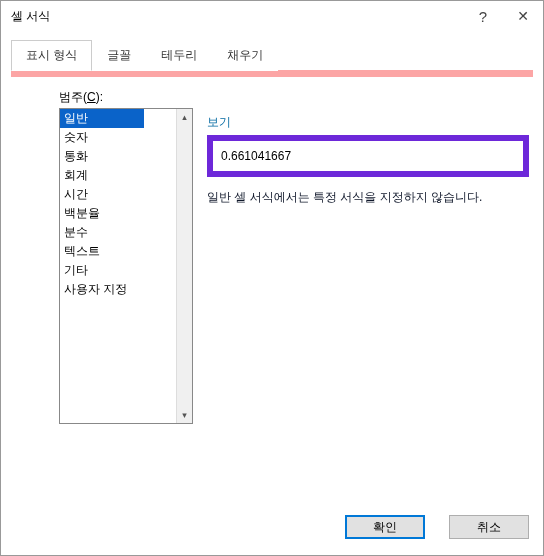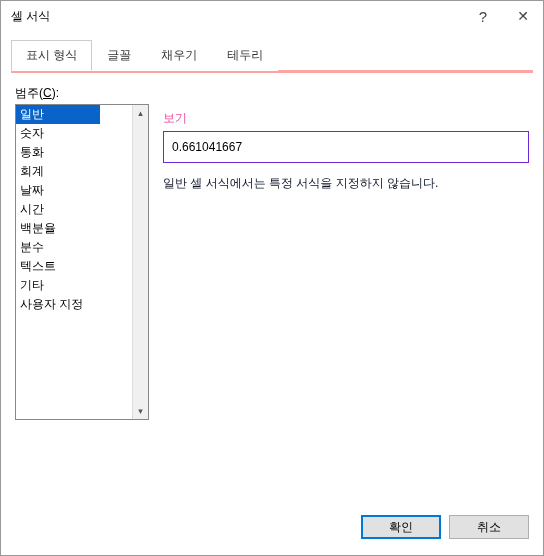--- a/index.html
+++ b/index.html
@@ -4,74 +4,73 @@
 <style>
 * { box-sizing: border-box; margin: 0; padding: 0; font-family: "Malgun Gothic", "Segoe UI", sans-serif; font-size: 12px; }
 body { background: #fff; width: 544px; height: 556px; border: 1px solid #999; display: flex; flex-direction: column; }
 
 .titlebar { height: 30px; display: flex; align-items: center; padding: 0 0 0 10px; justify-content: space-between; }
 .titlebar .title { flex: 1; color: #000; }
 .titlebar .tb-btn { width: 40px; height: 30px; display: flex; align-items: center; justify-content: center; color: #444; font-size: 14px; }
 .titlebar .help-btn { font-size: 15px; font-family: Arial; }
 .titlebar .close-btn { font-size: 14px; }
 
-.tabs { display: flex; border-bottom: 3px solid #fca5a5; margin: 8px 10px 0 10px; }
+.tabs { display: flex; border-bottom: 7px solid #fca5a5; margin: 8px 10px 0 10px; }
 .tab { padding: 6px 14px; border: 1px solid transparent; border-bottom: none; color: #333; position: relative; bottom: -1px; background: #fff; }
 .tab.active { border-color: #ccc; border-bottom: 1px solid #fff; }
 
-.content { flex: 1; padding: 12px 14px 0 14px; display: flex; flex-direction: column; }
+.content { flex: 1; padding: 12px 14px 0 14px; display: flex; flex-direction: column; margin-left: 44px; }
 .cat-label { margin-bottom: 2px; color: #000; }
 .cat-label .ul { text-decoration: underline; }
 
 .row { display: flex; gap: 14px; flex: 1; }
 .listwrap { display: flex; width: 134px; height: 316px; border: 1px solid #888; gap: 32px; }
 .listbox { flex: 1; overflow: hidden; background: #fff; }
 .li { padding: 1px 4px; color: #000; }
 .li.sel { background: #0a63c9; color: #fff; }
 .scrollbar { width: 16px; background: #f0f0f0; display: flex; flex-direction: column; border-left: 1px solid #ddd; }
 .sb-btn { height: 16px; display: flex; align-items: center; justify-content: center; color: #555; font-size: 9px; }
 .sb-track { flex: 1; }
 
 .rightpane { flex: 1; padding-top: 6px; }
-.preview-label { margin-bottom: 4px; color: #ec4899; }
-.preview-box { border: 1px solid #6d28d9; padding: 8px 8px; margin-bottom: 12px; color: #000; }
+.preview-label { margin-bottom: 4px; color: #0369a1; }
+.preview-box { border: 6px solid #6d28d9; padding: 8px 8px; margin-bottom: 12px; color: #000; }
 .desc { color: #0f172a; }
 
-.footer { display: flex; justify-content: flex-end; gap: 8px; padding: 14px 14px 16px 0; }
+.footer { display: flex; justify-content: flex-end; gap: 24px; padding: 14px 14px 16px 0; }
 .btn { width: 80px; height: 24px; border: 1px solid #aeaeae; background: #e1e1e1; display: flex; align-items: center; justify-content: center; color: #000; }
 .btn.primary { border: 1px solid #0078d7; outline: 1px solid #0078d7; outline-offset: -2px; }
 </style>
 </head>
 <body>
 
 <div class="titlebar">
   <span class="title">셀 서식</span>
   <div class="tb-btn help-btn">?</div>
   <div class="tb-btn close-btn">✕</div>
 </div>
 
 <div class="tabs">
   <div class="tab active">표시 형식</div>
   <div class="tab">글꼴</div>
+  <div class="tab">테두리</div>
   <div class="tab">채우기</div>
-  <div class="tab">테두리</div>
 </div>
 
 <div class="content">
   <div class="cat-label">
     <span>범주(</span><span class="ul">C</span><span>):</span>
   </div>
   <div class="row">
     <div class="listwrap">
       <div class="listbox">
         <div class="li sel">일반</div>
         <div class="li">숫자</div>
         <div class="li">통화</div>
         <div class="li">회계</div>
-        <div class="li">날짜</div>
         <div class="li">시간</div>
         <div class="li">백분율</div>
         <div class="li">분수</div>
         <div class="li">텍스트</div>
         <div class="li">기타</div>
         <div class="li">사용자 지정</div>
       </div>
       <div class="scrollbar">
         <div class="sb-btn">▴</div>
         <div class="sb-track"></div>

